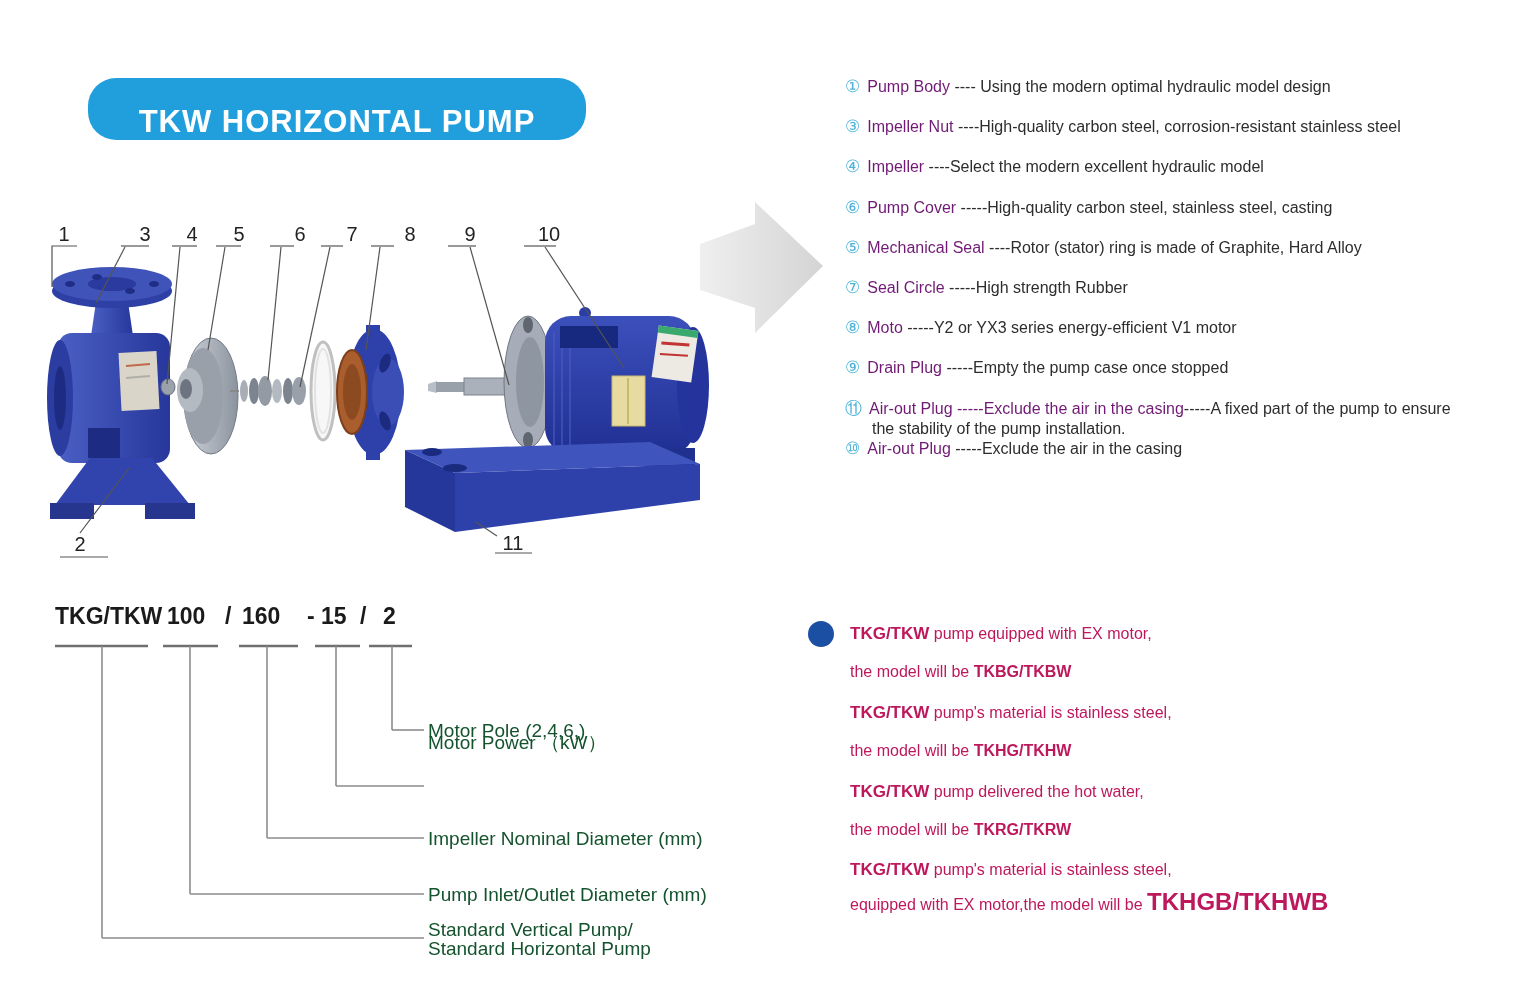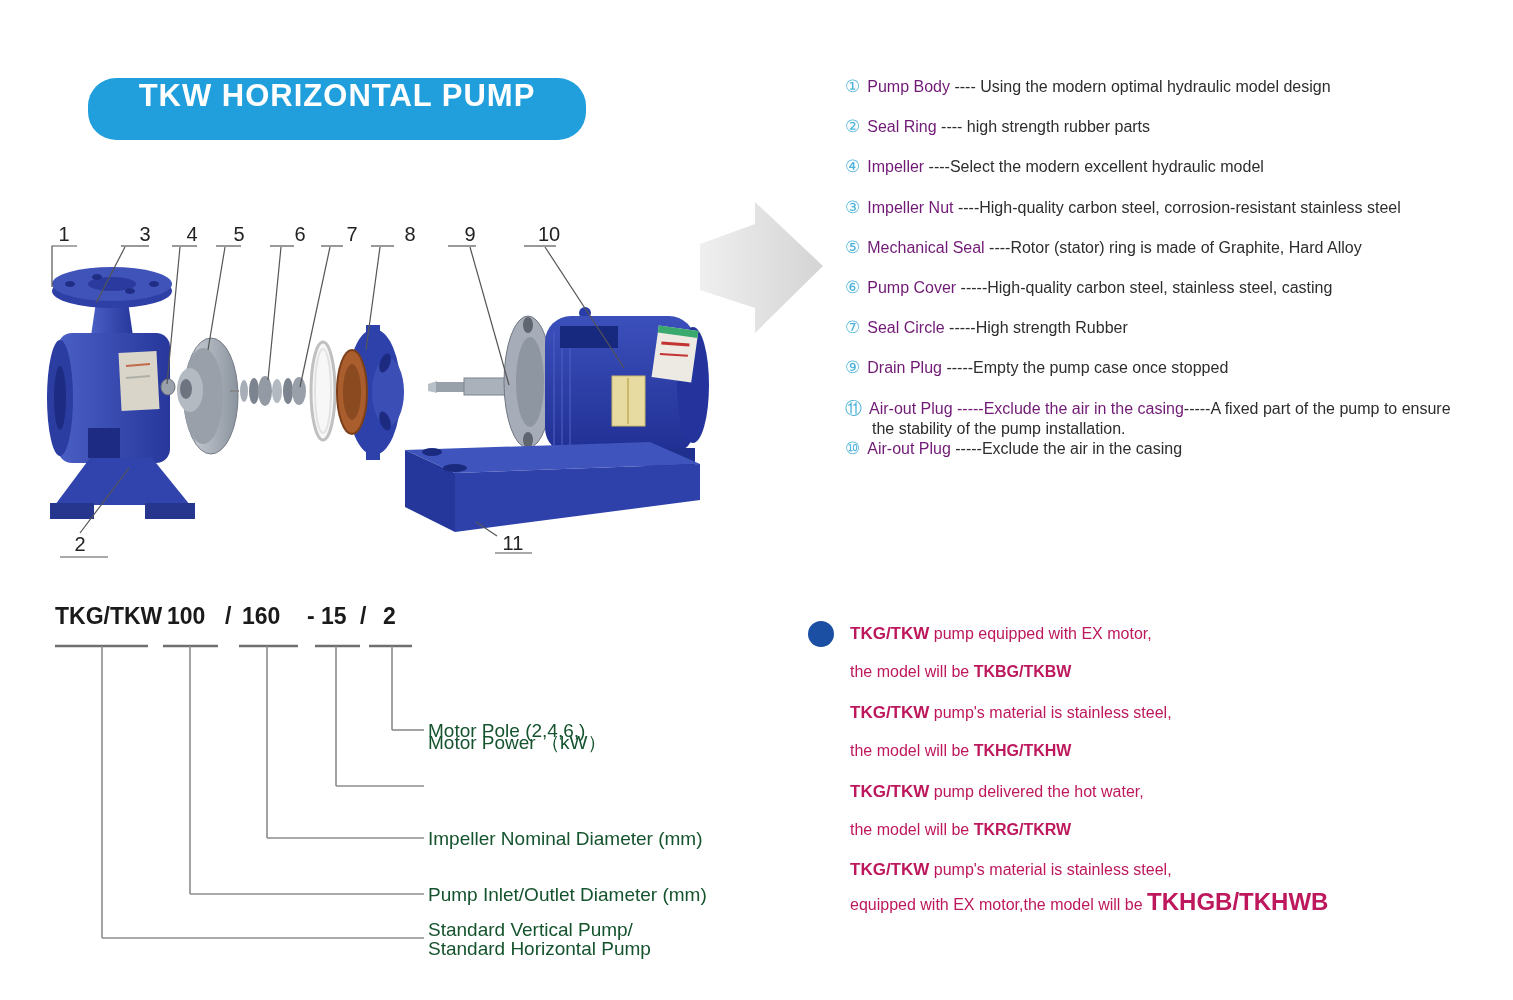--- a/index.html
+++ b/index.html
@@ -1,21 +1,21 @@
 <!DOCTYPE html>
 <html><head>
 <meta charset="utf-8">
 <style>
   html,body{margin:0;padding:0;background:#ffffff;}
   #page{position:relative;width:1513px;height:1000px;background:#ffffff;overflow:hidden;
         font-family:"Liberation Sans",sans-serif;color:#2d2d2d;}
 
   
   .banner{position:absolute;left:88px;top:78px;width:498px;height:62px;border-radius:28px;
-          background:#219fdd;display:flex;align-items:flex-start;justify-content:center;}
+          background:#219fdd;display:flex;align-items:flex-end;justify-content:center;}
   .banner span{color:#ffffff;font-weight:bold;font-size:31px;letter-spacing:1px;}
 
   
   .legend{position:absolute;left:845px;top:77px;width:632px;}
   .pl-item{min-height:40.2px;font-size:16px;line-height:20px;color:#2d2d2d;
            padding-left:27px;text-indent:-27px;}
   .pl-num{color:#4db3da;font-size:17px;margin-right:7px;}
   .pl-name{color:#701a75;}
 
   
@@ -186,26 +186,26 @@
       <text x="410" y="241">8</text>
       <text x="470" y="241">9</text>
       <text x="549" y="241">10</text>
       <text x="80" y="551">2</text>
       <text x="513" y="550">11</text>
     </g>
   </svg>
 
   <div class="legend">
     <div class="pl-item"><span class="pl-num">①</span><span class="pl-name">Pump Body</span><span> ---- Using the modern optimal hydraulic model design</span></div>
-    <div class="pl-item"><span class="pl-num">②</span><span class="pl-name">Seal Ring</span><span> ---- high strength rubber parts</span></div>
+    <div class="pl-item"><span class="pl-num">③</span><span class="pl-name">Impeller Nut</span><span> ----High-quality carbon steel, corrosion-resistant stainless steel</span></div>
     <div class="pl-item"><span class="pl-num">④</span><span class="pl-name">Impeller</span><span> ----Select the modern excellent hydraulic model</span></div>
-    <div class="pl-item"><span class="pl-num">③</span><span class="pl-name">Impeller Nut</span><span> ----High-quality carbon steel, corrosion-resistant stainless steel</span></div>
+    <div class="pl-item"><span class="pl-num">⑥</span><span class="pl-name">Pump Cover</span><span> -----High-quality carbon steel, stainless steel, casting</span></div>
     <div class="pl-item"><span class="pl-num">⑤</span><span class="pl-name">Mechanical Seal</span><span> ----Rotor (stator) ring is made of Graphite, Hard Alloy</span></div>
-    <div class="pl-item"><span class="pl-num">⑥</span><span class="pl-name">Pump Cover</span><span> -----High-quality carbon steel, stainless steel, casting</span></div>
     <div class="pl-item"><span class="pl-num">⑦</span><span class="pl-name">Seal Circle</span><span> -----High strength Rubber</span></div>
+    <div class="pl-item"><span class="pl-num">⑧</span><span class="pl-name">Moto</span><span> -----Y2 or YX3 series energy-efficient V1 motor</span></div>
     <div class="pl-item"><span class="pl-num">⑨</span><span class="pl-name">Drain Plug</span><span> -----Empty the pump case once stopped</span></div>
     <div class="pl-item"><span class="pl-num">⑪</span><span class="pl-name">Air-out Plug -----Exclude the air in the casing</span><span>-----A fixed part of the pump to ensure the stability of the pump installation.</span></div>
     <div class="pl-item"><span class="pl-num">⑩</span><span class="pl-name">Air-out Plug</span><span> -----Exclude the air in the casing</span></div>
   </div>
 
   <div>
     <span class="seg" style="left:55px">TKG/TKW</span>
     <span class="seg" style="left:167px">100</span>
     <span class="seg" style="left:225px">/</span>
     <span class="seg" style="left:242px">160</span>

